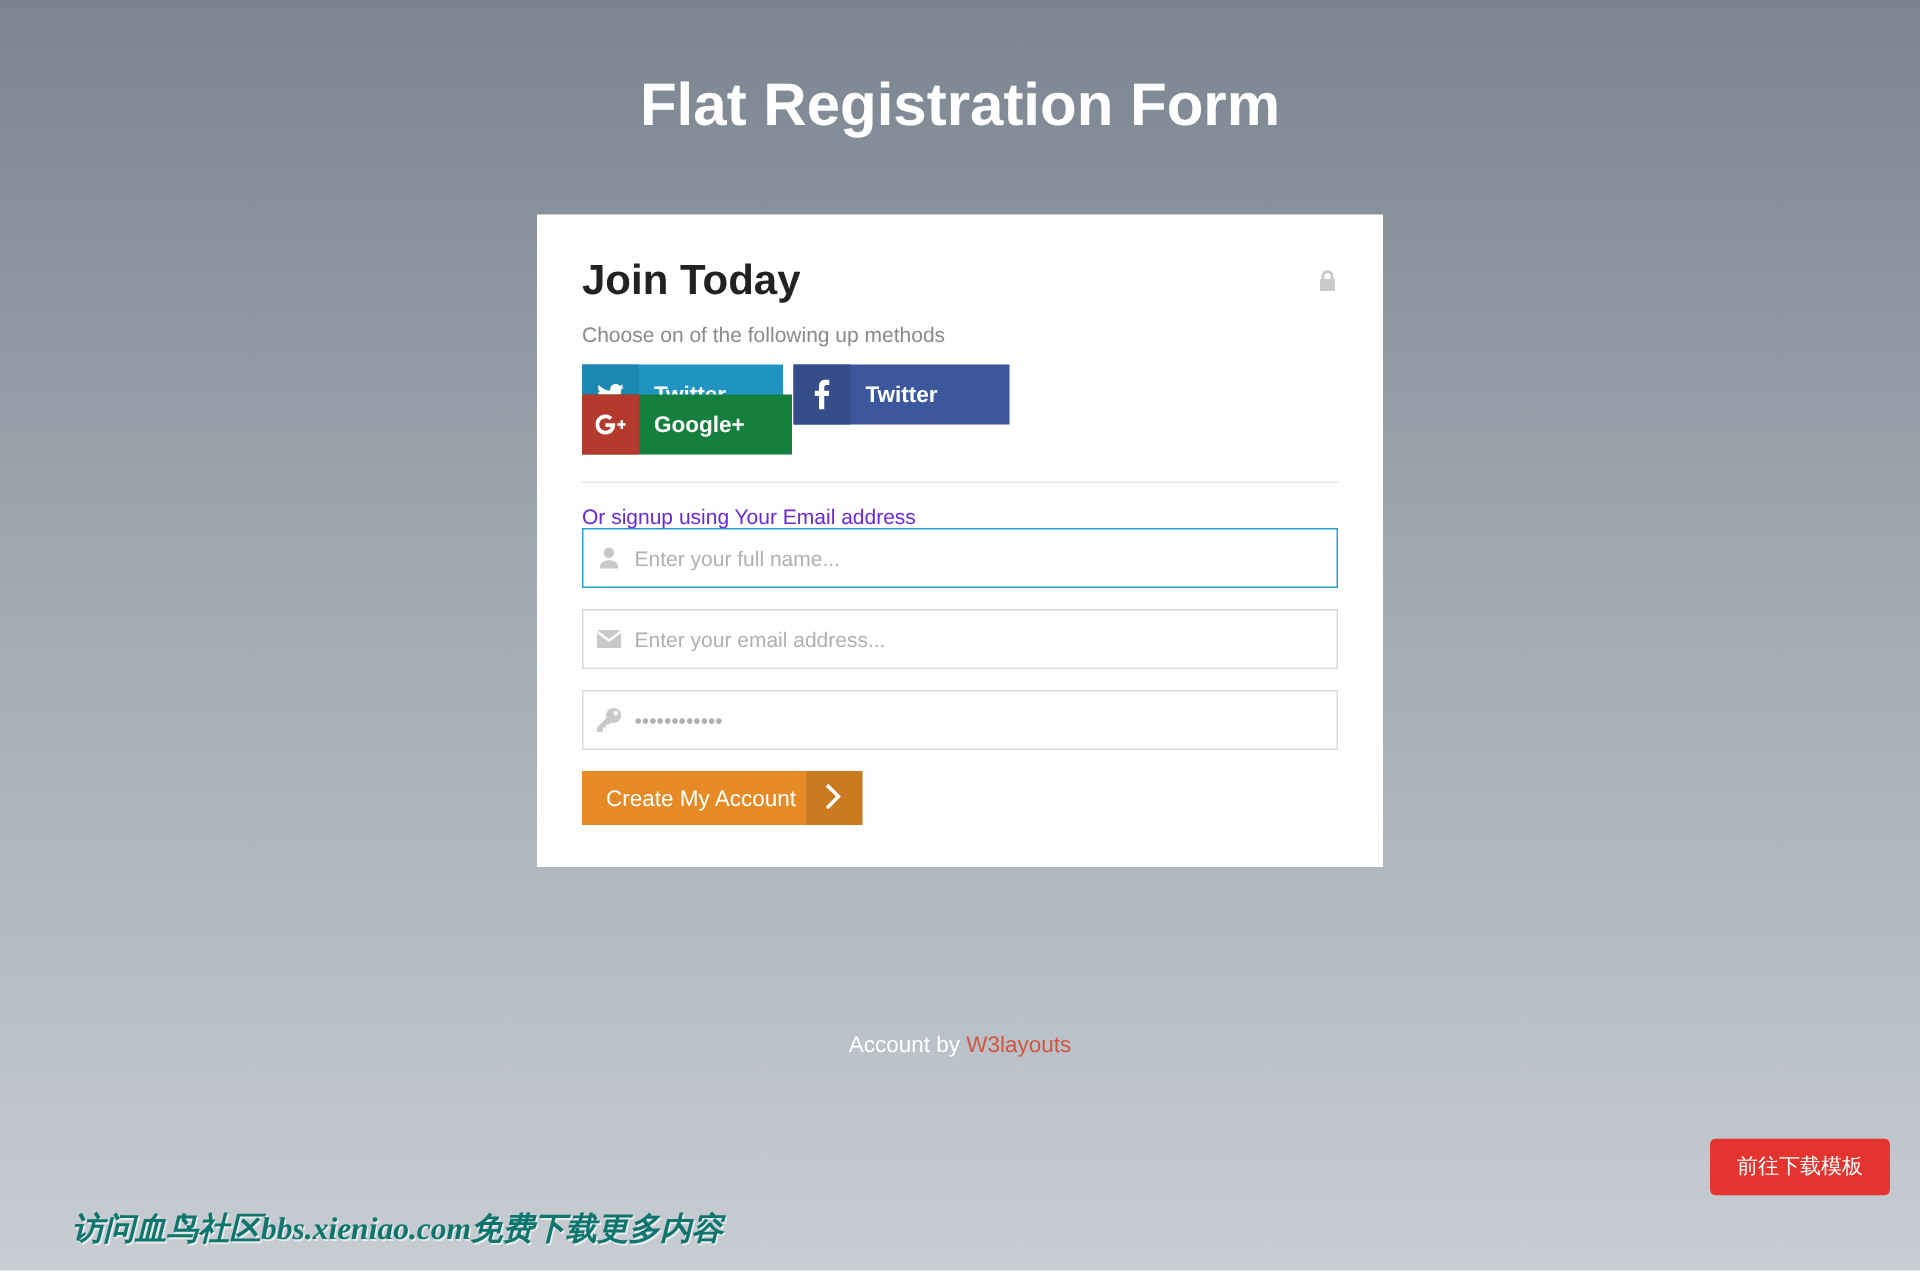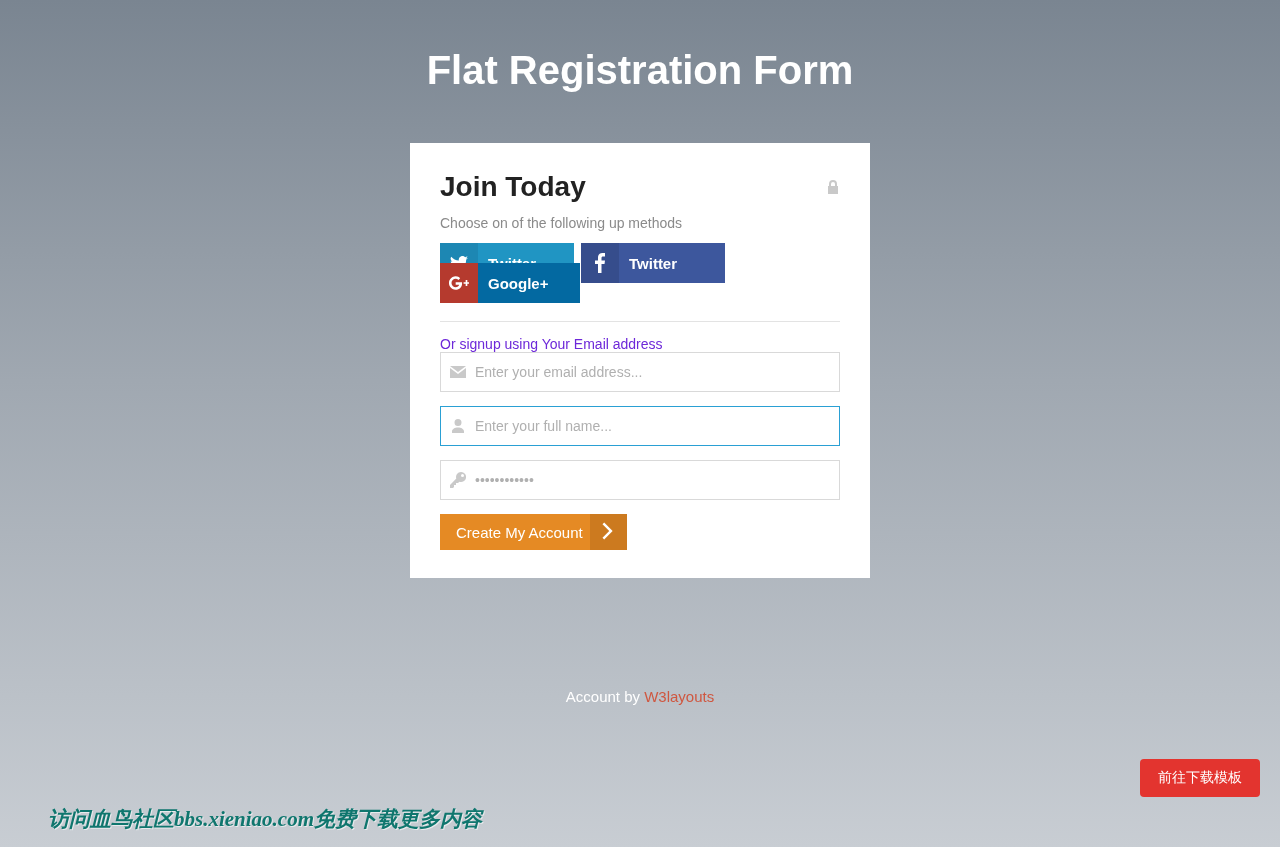--- a/index.html
+++ b/index.html
@@ -11,21 +11,21 @@
     position: relative;
   }
   .page-title {
     text-align: center;
     color: #fff;
     font-weight: 700;
     font-size: 40px;
     padding-top: 48px;
   }
   .card {
-    width: 460px;
+    width: 564px;
     background: #fff;
     margin: 50px auto 0 auto;
     padding: 28px 30px;
   }
   .card-header {
     display: flex;
     justify-content: space-between;
     align-items: center;
   }
   .card-header h2 {
@@ -60,21 +60,21 @@
     height: 40px;
     display: flex;
     align-items: center;
     justify-content: center;
     margin-right: 10px;
   }
   .twitter { background: #2095c3; position: absolute; left: 0; top: 0; width: 134px; }
   .twitter .icon-box { background: #1d87b3; }
   .facebook { background: #3d579d; position: absolute; left: 141px; top: 0; width: 144px; }
   .facebook .icon-box { background: #364d8c; }
-  .google { background: #0369a1; position: absolute; left: 0; top: 20px; width: 140px; z-index: 2; }
+  .google { background: #15803d; position: absolute; left: 0; top: 20px; width: 140px; z-index: 2; }
   .google .icon-box { background: #b53a2e; }
 
   hr {
     border: none;
     border-top: 1px solid #e3e3e3;
     margin: 18px 0 14px 0;
   }
   .email-label {
     color: #6d28d9;
     font-size: 14px;
@@ -200,36 +200,36 @@
           </svg>
       </span>
       <span>Google+</span>
     </button>
   </div>
 
   <hr>
 
   <p class="email-label">Or signup using Your Email address</p>
 
+  <div class="input-wrap focused">
+    <span class="input-icon">
+      <svg width="16" height="16" viewBox="0 0 16 16">
+          <path fill="#c9c9c9" d="M8 8a3.5 3.5 0 1 0 0-7 3.5 3.5 0 0 0 0 7zm0 1.5c-3 0-6 1.5-6 4V15h12v-1.5c0-2.5-3-4-6-4z"></path>
+        </svg>
+    </span>
+    <input type="text" placeholder="Enter your full name..." style="">
+  </div>
+
   <div class="input-wrap">
     <span class="input-icon">
       <svg width="18" height="12" viewBox="0 0 18 12">
           <path fill="#c9c9c9" d="M1 0h16l-8 6L1 0zm0 2v10h16V2l-8 6-8-6z"></path>
         </svg>
     </span>
     <input type="email" placeholder="Enter your email address..." style="">
-  </div>
-
-  <div class="input-wrap focused">
-    <span class="input-icon">
-      <svg width="16" height="16" viewBox="0 0 16 16">
-          <path fill="#c9c9c9" d="M8 8a3.5 3.5 0 1 0 0-7 3.5 3.5 0 0 0 0 7zm0 1.5c-3 0-6 1.5-6 4V15h12v-1.5c0-2.5-3-4-6-4z"></path>
-        </svg>
-    </span>
-    <input type="text" placeholder="Enter your full name..." style="">
   </div>
 
   <div class="input-wrap">
     <span class="input-icon">
       <svg width="16" height="16" viewBox="0 0 16 16">
           <path fill="#c9c9c9" d="M11 0a5 5 0 0 0-4.7 6.6L0 13v3h3l1-1v-2h2v-2h2l1.4-1.3A5 5 0 1 0 11 0zm1.5 5a1.5 1.5 0 1 1 0-3 1.5 1.5 0 0 1 0 3z"></path>
         </svg>
     </span>
     <input type="password" placeholder="••••••••••••" style="">
   </div>

